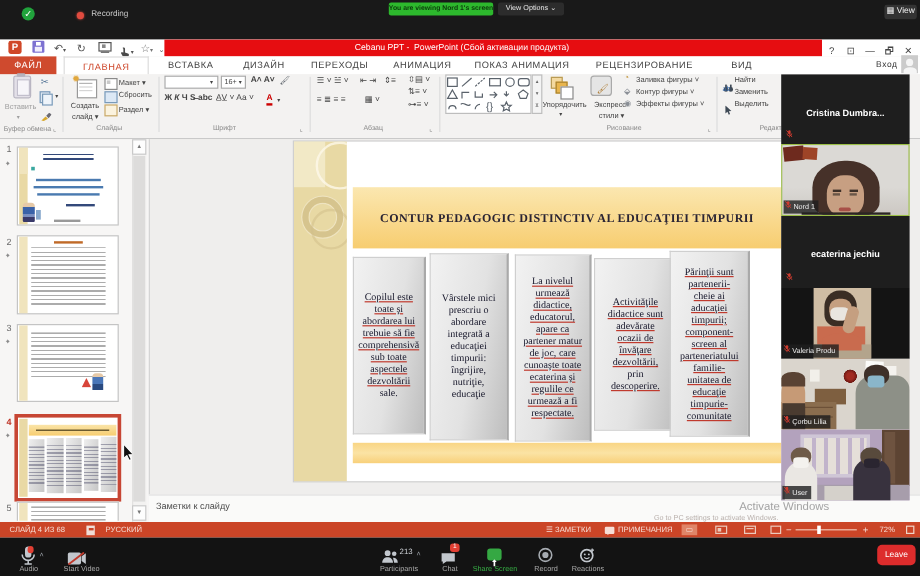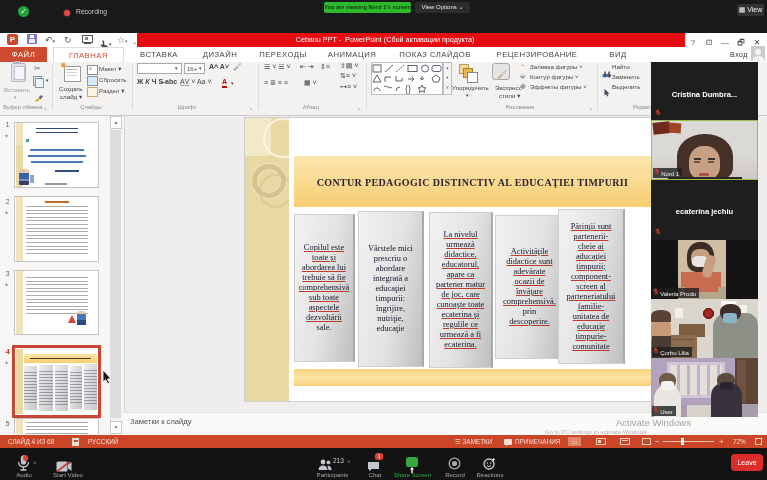--- a/index.html
+++ b/index.html
@@ -90,21 +90,21 @@
 <div class="qat ab" style="left:132px;font-size:6px;top:36px;">⌄</div>
 <div class="ab" id="wc"><span>?</span><span>⊡</span><span>—</span><span>🗗</span><span>✕</span></div>
 
 <div class="ab" id="tabrow"></div>
 <div class="tab" id="tfile">ФАЙЛ</div>
 <div class="tab" id="thome">ГЛАВНАЯ</div>
 <div class="tab" style="left:132px;width:54px;">ВСТАВКА</div>
 <div class="tab" style="left:196px;width:48px;">ДИЗАЙН</div>
 <div class="tab" style="left:254px;width:58px;">ПЕРЕХОДЫ</div>
 <div class="tab" style="left:322px;width:60px;">АНИМАЦИЯ</div>
-<div class="tab" style="left:392px;width:86px;">ПОКАЗ СЛАЙДОВ</div>
+<div class="tab" style="left:392px;width:86px;">ПОКАЗ АНИМАЦИЯ</div>
 <div class="tab" style="left:488px;width:98px;">РЕЦЕНЗИРОВАНИЕ</div>
 <div class="tab" style="left:596px;width:44px;">ВИД</div>
 <div class="tab" style="left:727px;width:24px;font-size:7px;color:#333;">Вход</div>
 <div class="ab" style="left:751px;top:46px;width:14px;height:15px;background:#cbcbcb;overflow:hidden;">
     <div class="ab" style="left:4px;top:3px;width:6px;height:6px;border-radius:50%;background:#f5f5f5;"></div>
     <div class="ab" style="left:1.5px;top:10px;width:11px;height:6px;border-radius:50% 50% 0 0;background:#f5f5f5;"></div>
   </div>
 
 <div class="ab" id="ribbon"></div>
 
@@ -297,24 +297,24 @@
   <div class="ab" style="left:7px;top:46px;width:24px;height:24px;border:5px solid #d6c48e;border-radius:50%;box-shadow:inset 0 0 0 1px #eee3c0, 0 0 0 1px #eee3c0;"></div>
   <div class="ab" style="left:14px;top:56px;width:30px;height:30px;border:2px solid rgba(210,192,138,.55);border-radius:50%;"></div>
 </div>
 <div class="col" style="left:294px;top:214px;width:61px;height:148px;">
     <div><u>Copilul este</u><br><u>toate şi</u><br><u>abordarea lui</u><br><u>trebuie să fie</u><br><u>comprehensivă</u><br><u>sub toate</u><br><u>aspectele</u><br><u>dezvoltării</u><br>sale.</div>
   </div>
 <div class="col" style="left:358px;top:211px;width:66px;height:156px;">
     <div>Vârstele mici<br>prescriu o<br>abordare<br>integrată a<br>educaţiei<br>timpurii:<br>îngrijire,<br>nutriţie,<br>educaţie</div>
   </div>
 <div class="col" style="left:429px;top:212px;width:64px;height:156px;">
-    <div><u>La nivelul</u><br><u>urmează</u><br><u>didactice,</u><br><u>educatorul,</u><br><u>apare ca</u><br><u>partener matur</u><br><u>de joc, care</u><br><u>cunoaşte toate</u><br><u>ecaterina şi</u><br><u>regulile ce</u><br><u>urmează a fi</u><br><u>ecaterina.</u></div>
+    <div><u>La nivelul</u><br><u>urmează</u><br><u>didactice,</u><br><u>educatorul,</u><br><u>apare ca</u><br><u>partener matur</u><br><u>de joc, care</u><br><u>cunoaşte toate</u><br><u>ecaterina şi</u><br><u>regulile ce</u><br><u>urmează a fi</u><br><u>respectate.</u></div>
   </div>
 <div class="col" style="left:495px;top:215px;width:70px;height:144px;">
-    <div><u>Activităţile</u><br><u>didactice sunt</u><br><u>adevărate</u><br><u>ocazii de</u><br><u>învăţare</u><br><u>comprehensivă,</u><br>prin<br><u>descoperire.</u></div>
+    <div><u>Activităţile</u><br><u>didactice sunt</u><br><u>adevărate</u><br><u>ocazii de</u><br><u>învăţare</u><br><u>dezvoltării,</u><br>prin<br><u>descoperire.</u></div>
   </div>
 <div class="col" style="left:558px;top:209px;width:67px;height:155px;">
     <div><u>Părinţii sunt</u><br><u>partenerii-</u><br><u>cheie ai</u><br><u>aducaţiei</u><br><u>timpurii;</u><br><u>component-</u><br><u>screen al</u><br><u>parteneriatului</u><br><u>familie-</u><br><u>unitatea de</u><br><u>educaţie</u><br><u>timpurie-</u><br><u>comunitate</u></div>
   </div>
 <div class="ab" id="band">CONTUR PEDAGOGIC DISTINCTIV AL EDUCAŢIEI TIMPURII</div>
 <div class="ab" id="gold"></div>
 <div class="ab" id="notes">
     <span style="position:absolute;left:6px;top:4px;">Заметки к слайду</span>
   </div>
 <div class="ab" id="actw">Activate Windows</div>

